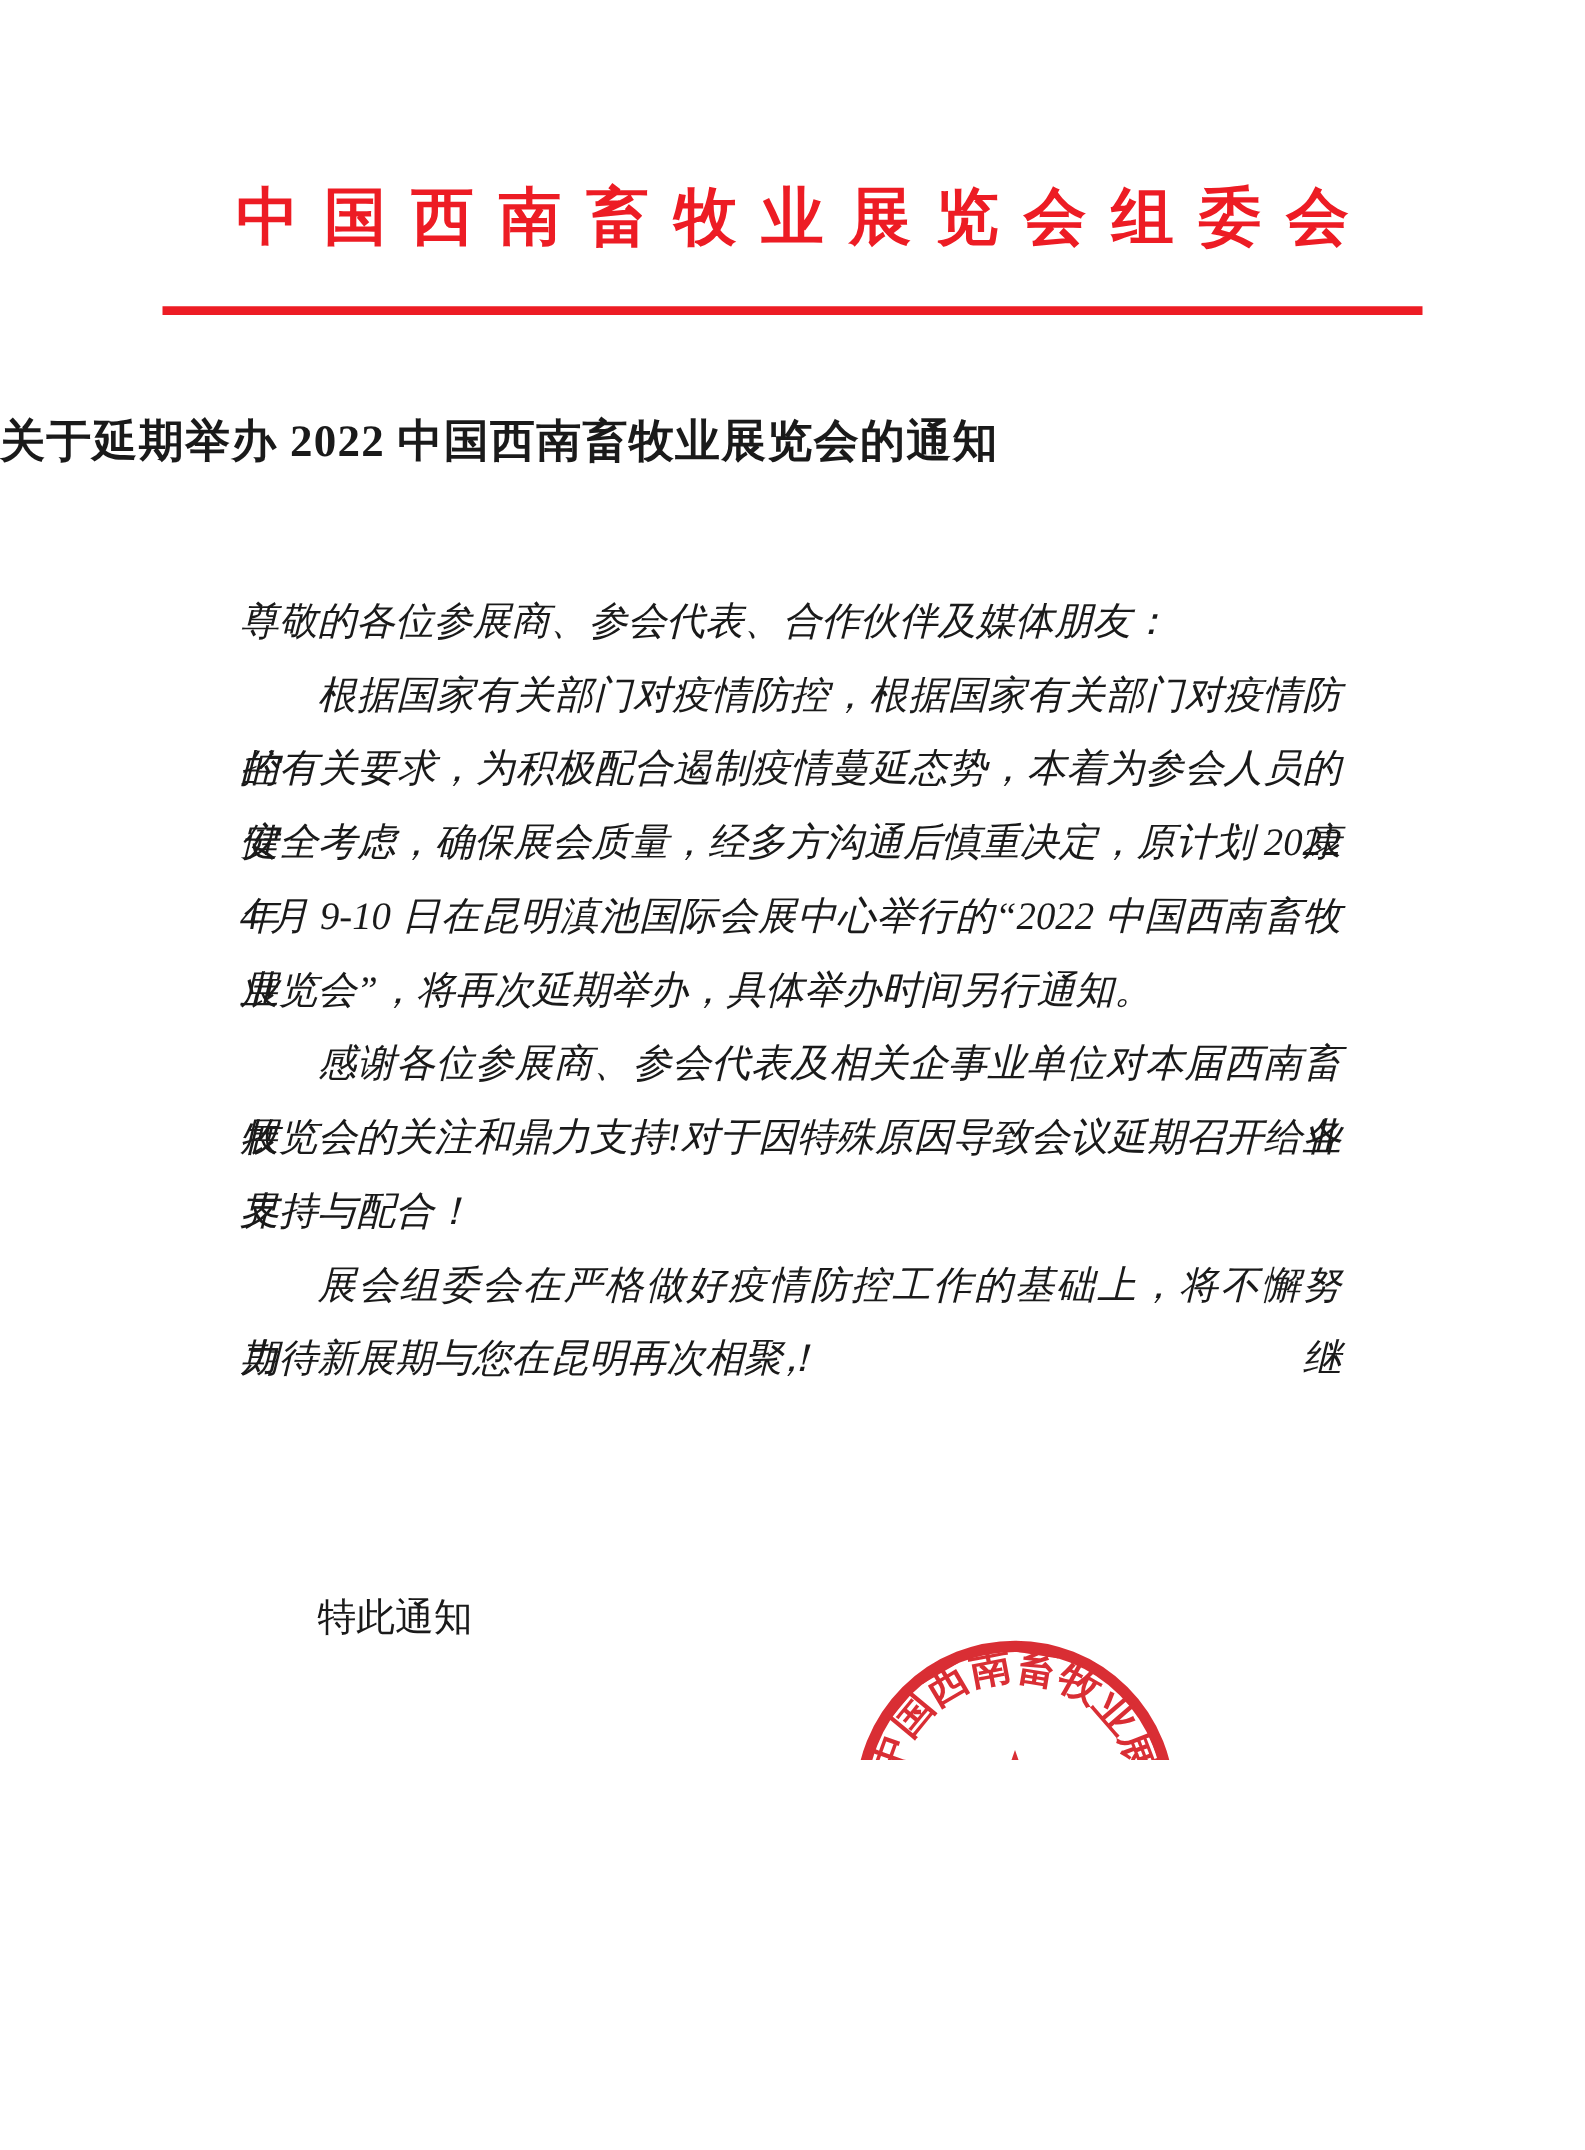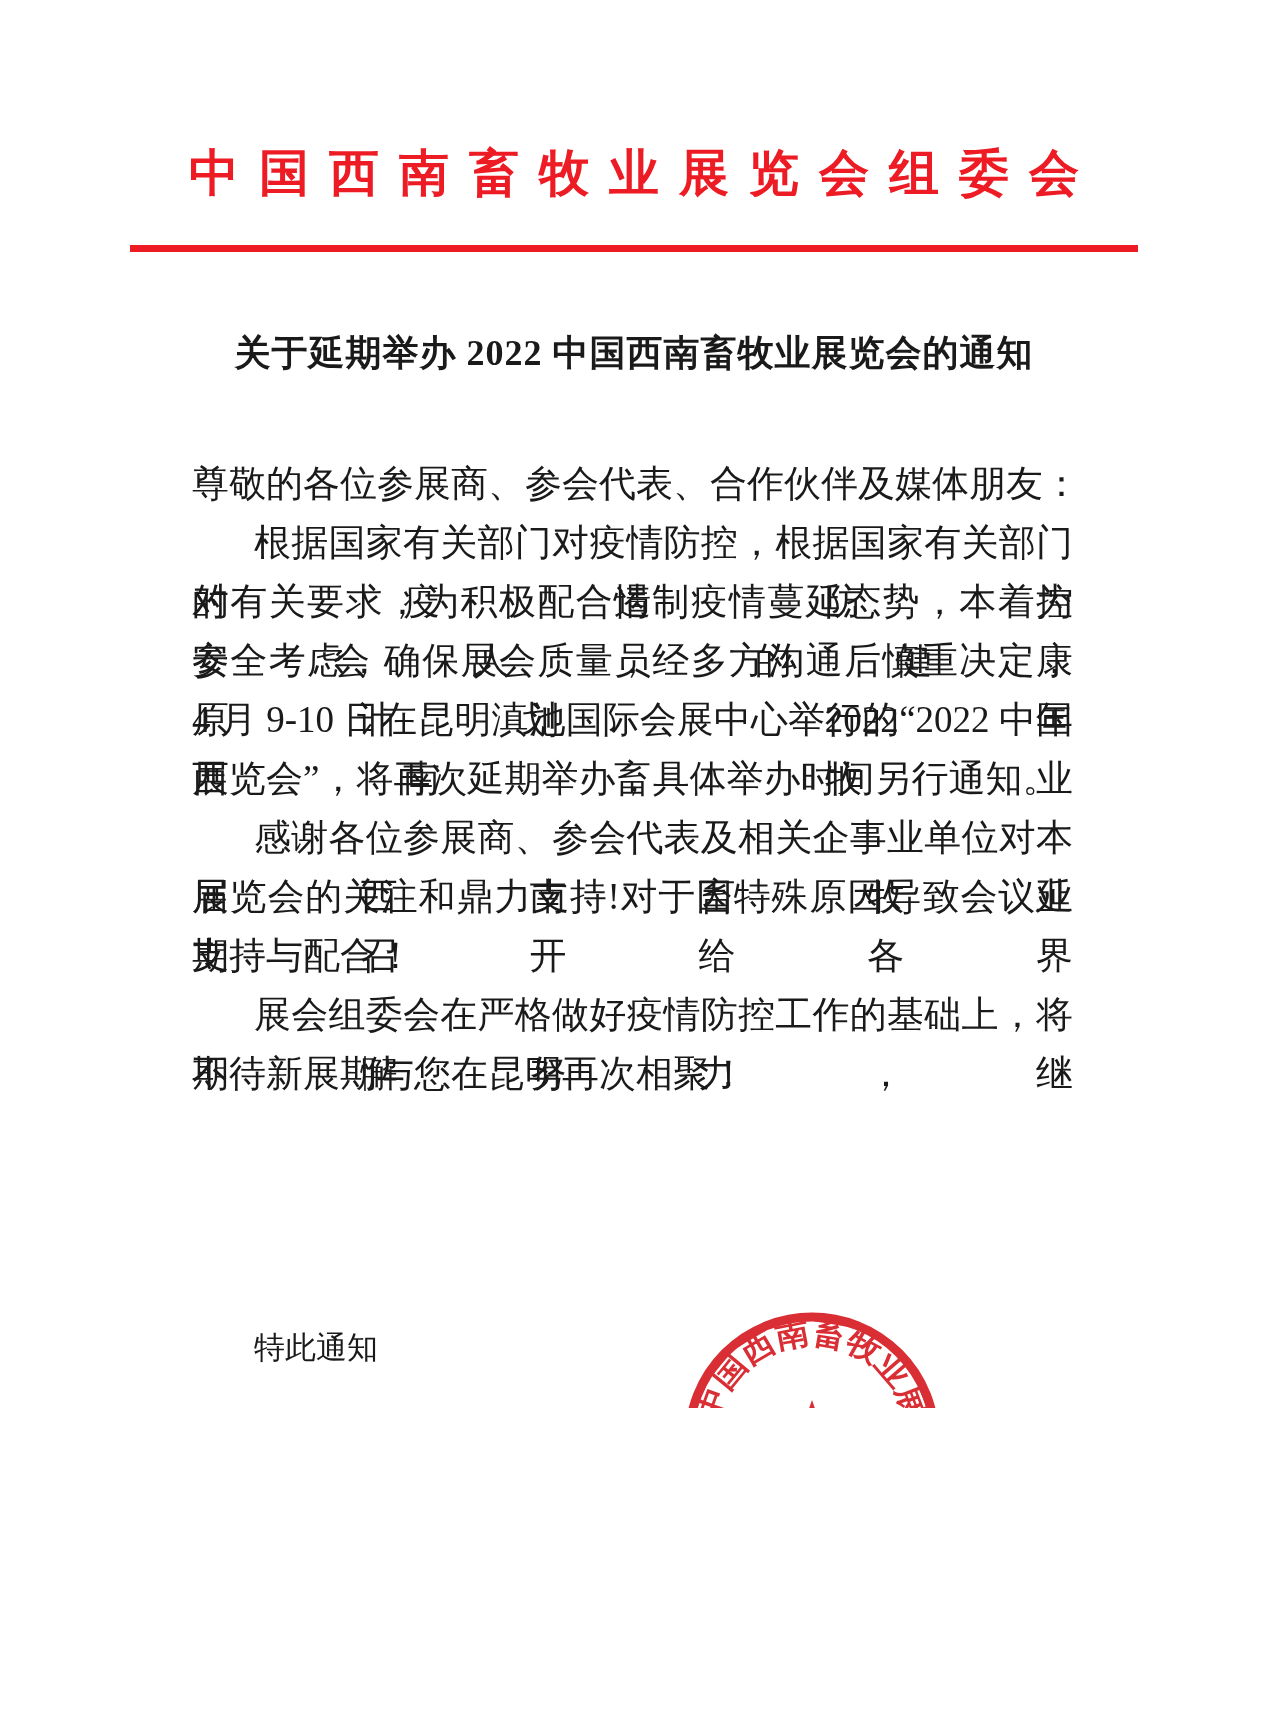--- a/index.html
+++ b/index.html
@@ -25,42 +25,42 @@
     color:var(--accent);
     white-space:nowrap;
   }
   .red-rule{
     position:absolute;left:130px;top:245px;
     width:1008px;height:7px;
     background:var(--accent);
   }
   .doc-title{
     position:absolute;top:331px;left:0;width:100%;
-    text-align:center;
     font-size:36px;font-weight:bold;line-height:44px;
     letter-spacing:1px;
     white-space:nowrap;
   }
   .body-block{
-    position:absolute;left:192px;top:454px;width:881px;
-    font-size:37px;
+    position:absolute;left:192px;top:467px;width:881px;
+    font-size:31px;
+    font-style:italic;
   }
   .line{
     line-height:59px;height:59px;
     white-space:nowrap;
   }
   .line.justify{
     white-space:normal;
     text-align:justify;
     text-align-last:justify;
     text-justify:inter-character;
   }
   .line.indent{ text-indent:62px; }
   .closing{
-    position:absolute;left:254px;top:1325px;
+    position:absolute;left:254px;top:1271px;
     font-size:31px;line-height:46px;
   }
   .stamp{
     position:absolute;left:679px;top:1307px;
     width:266px;height:266px;
     opacity:0.95;
   }
   .seal-ring{fill:none;stroke:var(--stamp);stroke-width:9px;}
   .seal-arc-text{
     fill:var(--stamp);

